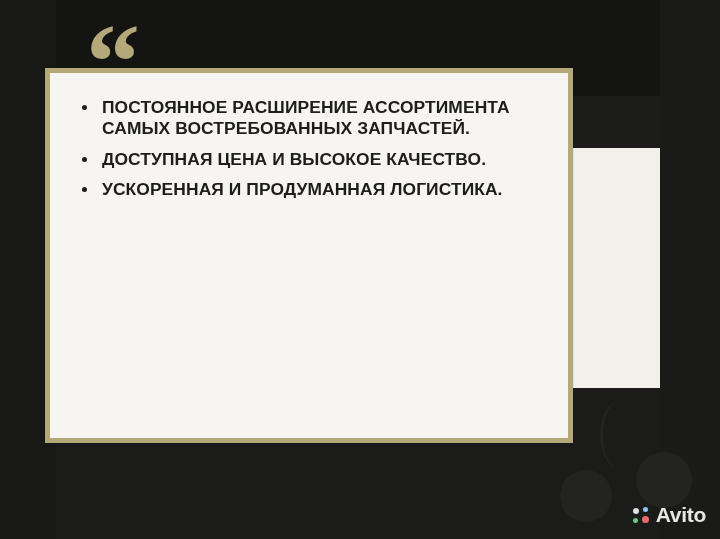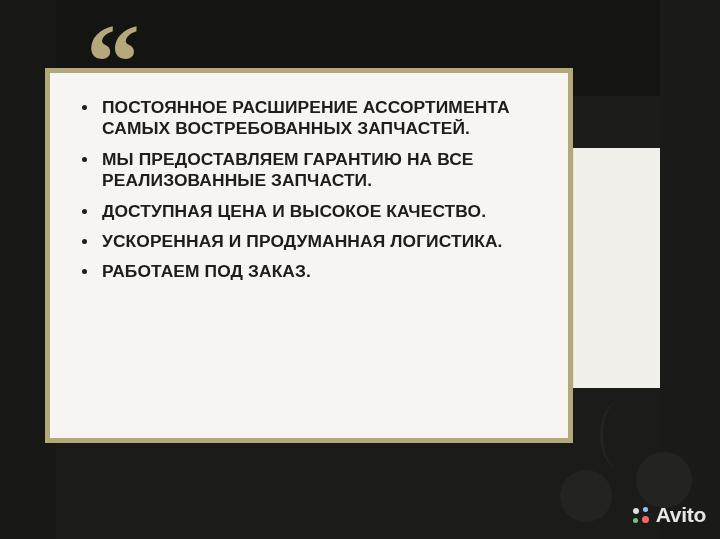--- a/index.html
+++ b/index.html
@@ -168,24 +168,22 @@
   <div class="deco-blob" style="left:560px; top:470px; width:52px; height:52px;"></div>
   <div class="deco-blob" style="left:636px; top:452px; width:56px; height:56px;"></div>
   <div class="deco-stem" style="left:600px; top:400px;"></div>
 
   <div class="quote-mark">“</div>
 
   <div class="card">
     <div class="card-inner">
       <ul class="bullets">
         <li>Постоянное расширение ассортимента самых востребованных запчастей.</li>
-        <li>Мы предоставляем гарантию на все реализованные запчасти.</li>
         <li>Доступная цена и высокое качество.</li>
         <li>Ускоренная и продуманная логистика.</li>
-        <li>Работаем под заказ.</li>
       </ul>
     </div>
   </div>
 
   <div class="watermark">
     <span class="wm-dots">
       <i></i>
         <i></i>
         <i></i>
         <i></i>

